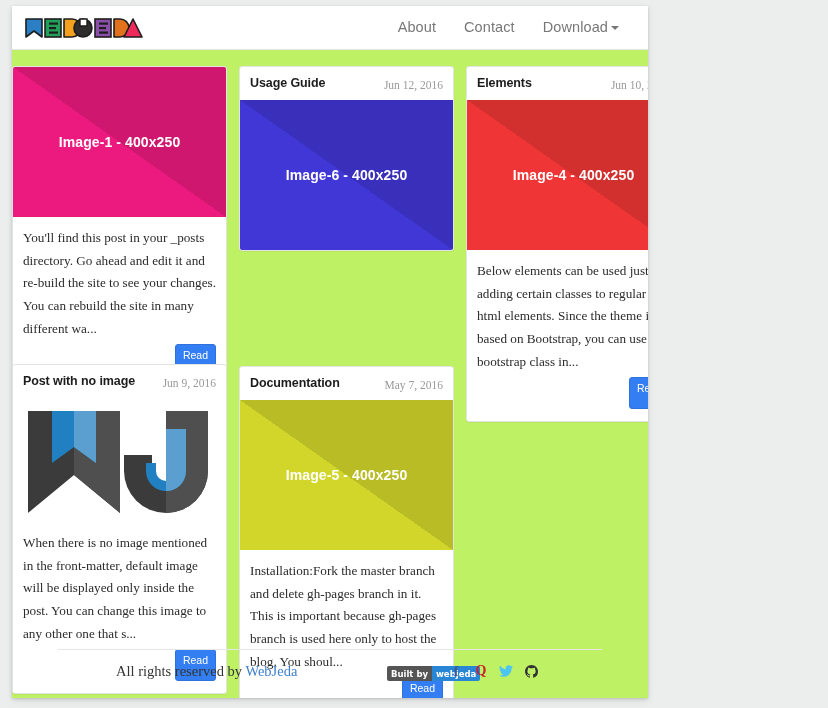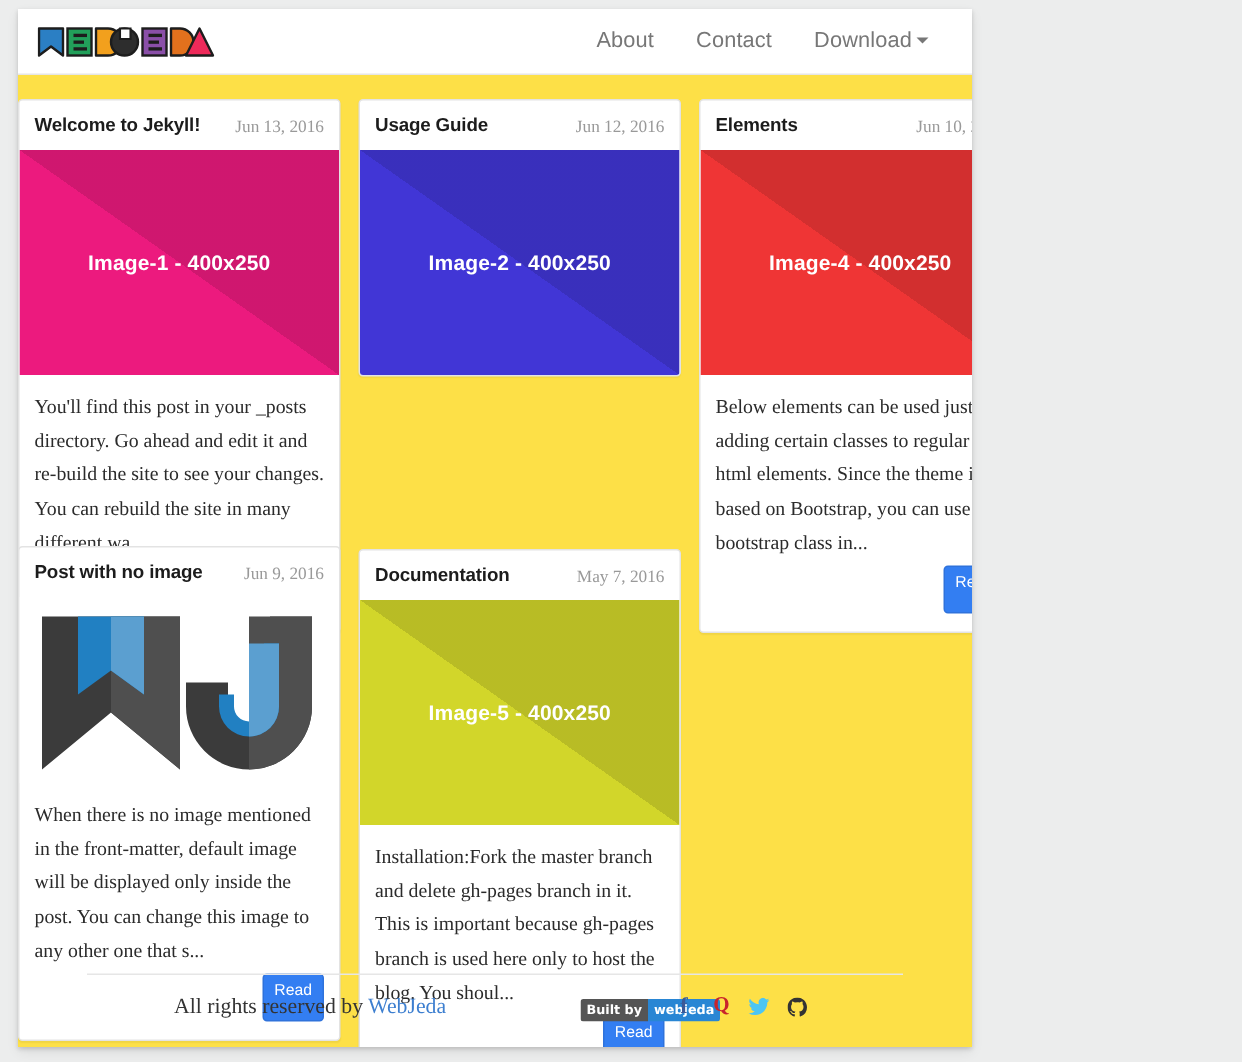--- a/index.html
+++ b/index.html
@@ -14,21 +14,21 @@
     overflow: hidden;
   }
 
   
   .page {
     position: absolute;
     left: 12px;
     top: 6px;
     width: 636px;
     height: 692px;
-    background: #fde047;
+    background: #bef264;
     box-shadow: 0 1px 3px rgba(0,0,0,0.16), 0 3px 8px rgba(0,0,0,0.07);
     overflow: hidden;
   }
 
   
   .navbar {
     position: relative;
     height: 43px;
     background: #ffffff;
     border-bottom: 1px solid #e6e6e6;
@@ -291,44 +291,40 @@
       <div class="nav-link">
         <span>Download</span><span class="caret"></span>
       </div>
     </div>
   </div>
 
   <div class="content">
     <div class="grid">
 
       <div class="card" style="left:0px; top:0px;">
-        <div class="card-head">
-          <div class="card-title">Welcome to Jekyll!</div>
-          <div class="card-date">Jun 13, 2016</div>
-        </div>
         <div class="thumb" style="background:#ec1a7e;">
           <div class="shade"></div>
           <div class="ph-label">Image-1 - 400x250</div>
         </div>
         <div class="card-body">
           <p class="excerpt">You'll find this post in your _posts directory. Go ahead and edit it and re-build the site to see your changes. You can rebuild the site in many different wa...</p>
           <div class="read-wrap">
             <span class="read-btn">Read</span>
           </div>
         </div>
       </div>
 
       <div class="card" style="left:227px; top:0px;">
         <div class="card-head">
           <div class="card-title">Usage Guide</div>
           <div class="card-date">Jun 12, 2016</div>
         </div>
         <div class="thumb" style="background:#4136d6;">
           <div class="shade"></div>
-          <div class="ph-label">Image-2 - 400x250</div>
+          <div class="ph-label">Image-6 - 400x250</div>
         </div>
       </div>
 
       <div class="card" style="left:454px; top:0px;">
         <div class="card-head">
           <div class="card-title">Elements</div>
           <div class="card-date">Jun 10, 2016</div>
         </div>
         <div class="thumb" style="background:#ef3535;">
           <div class="shade"></div>

